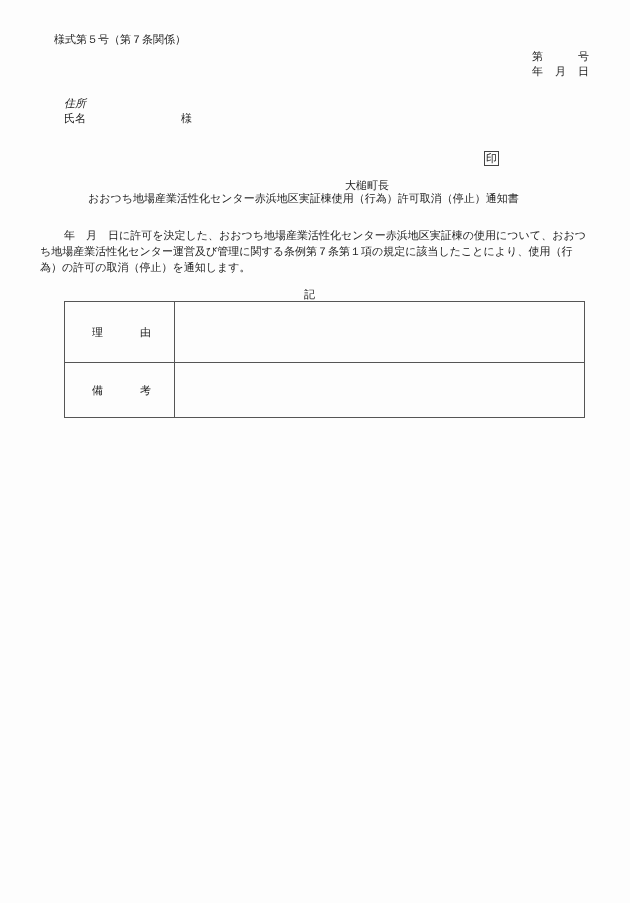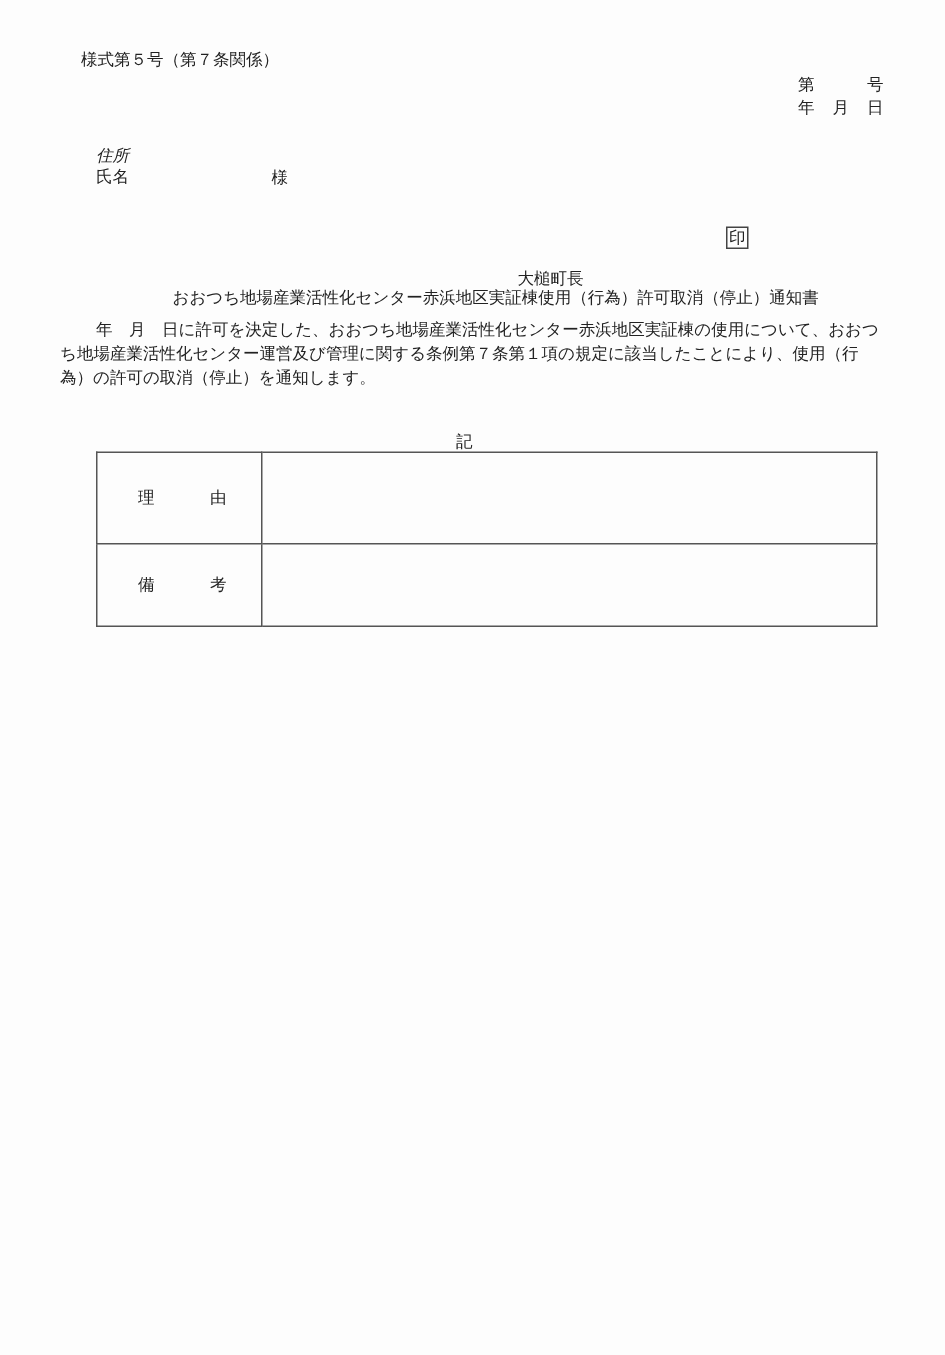--- a/index.html
+++ b/index.html
@@ -11,22 +11,22 @@
     .abs { position: absolute; white-space: nowrap; line-height: 13px; }
     .form-no { left: 54px; top: 33px; }
     .doc-no { left: 532px; top: 50px; width: 57px; }
     .doc-no span, .doc-date span { position: absolute; }
     .doc-date { left: 532px; top: 65px; width: 57px; }
     .addr-label { left: 64px; top: 97px; font-style: italic; }
     .name-label { left: 64px; top: 112px; font-family: Liberation Serif, serif; }
     .sama { left: 181px; top: 112px; }
     .mayor { left: 345px; top: 152px; margin-top: 27px; }
     .seal { left: 484px; top: 151px; border: 1px solid #444; padding: 0 1px; line-height: 13px; }
-    .title { left: 88px; top: 192px; margin-left: 27px; }
-    .body-text { left: 40px; top: 212px; width: 552px; white-space: normal; line-height: 16px; text-indent: 24px; font-family: Liberation Serif, serif; }
+    .title { left: 88px; top: 192px; }
+    .body-text { left: 40px; top: 227px; width: 552px; white-space: normal; line-height: 16px; text-indent: 24px; font-family: Liberation Serif, serif; }
     .ki { left: 304px; top: 288px; }
     table.record {
       position: absolute; left: 64px; top: 301px; width: 521px; border-collapse: collapse;
     }
     table.record td { border: 1px solid #555; padding: 0; }
     td.lbl { width: 109px; position: relative; }
     td.lbl .c1 { position: absolute; left: 27px; }
     td.lbl .c2 { position: absolute; left: 75px; }
     tr.r1 td { height: 60px; }
     tr.r2 td { height: 54px; }

